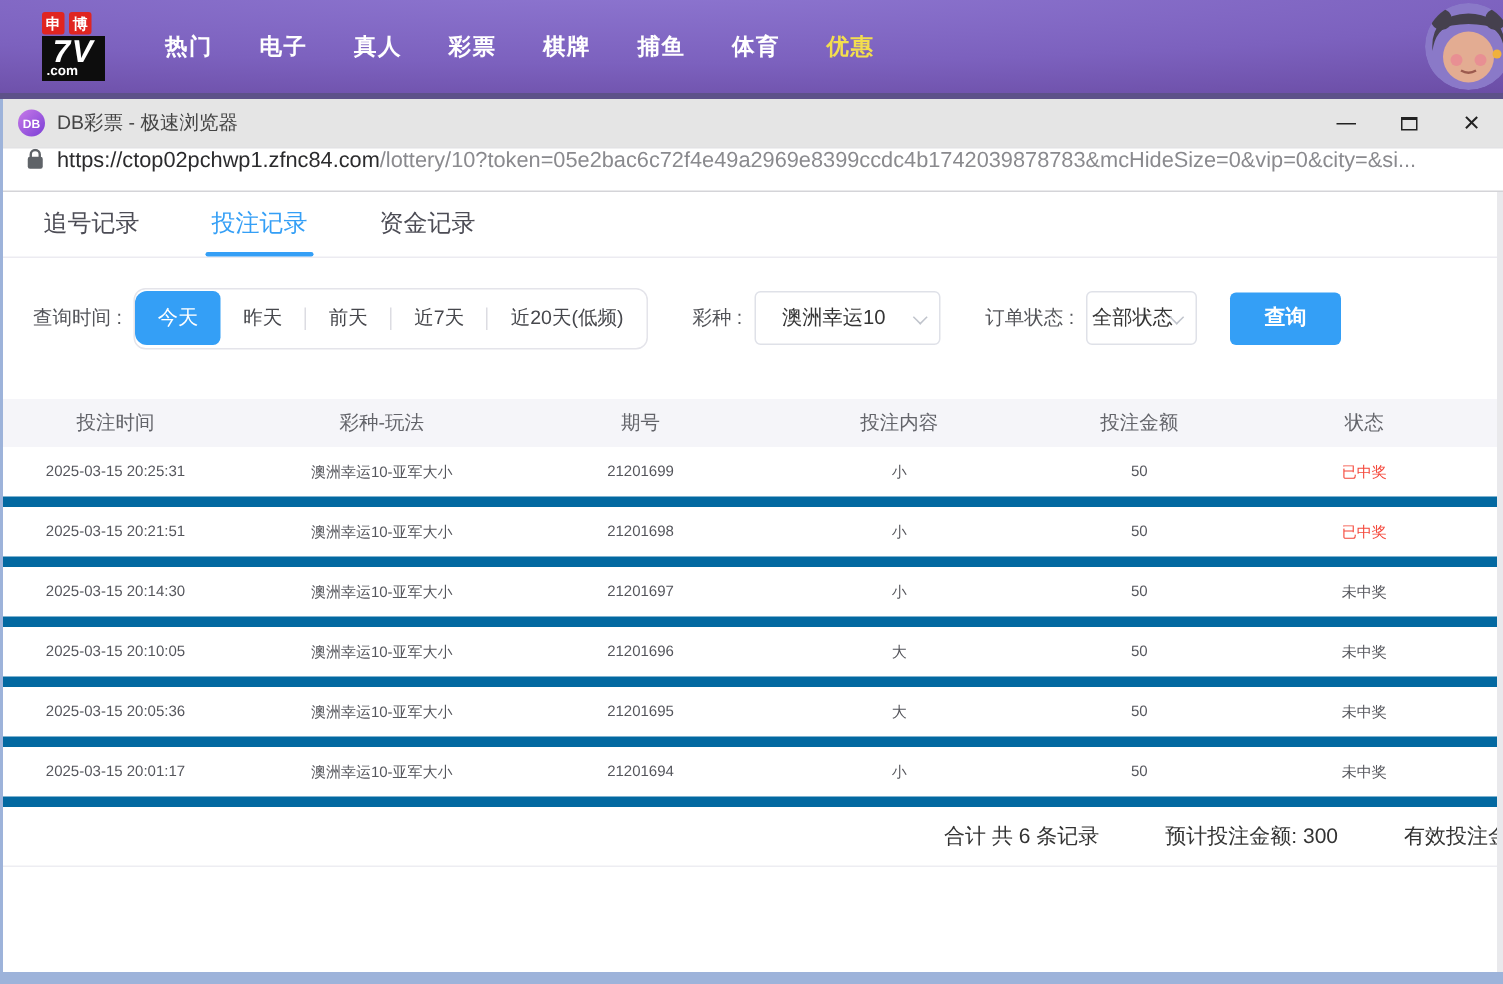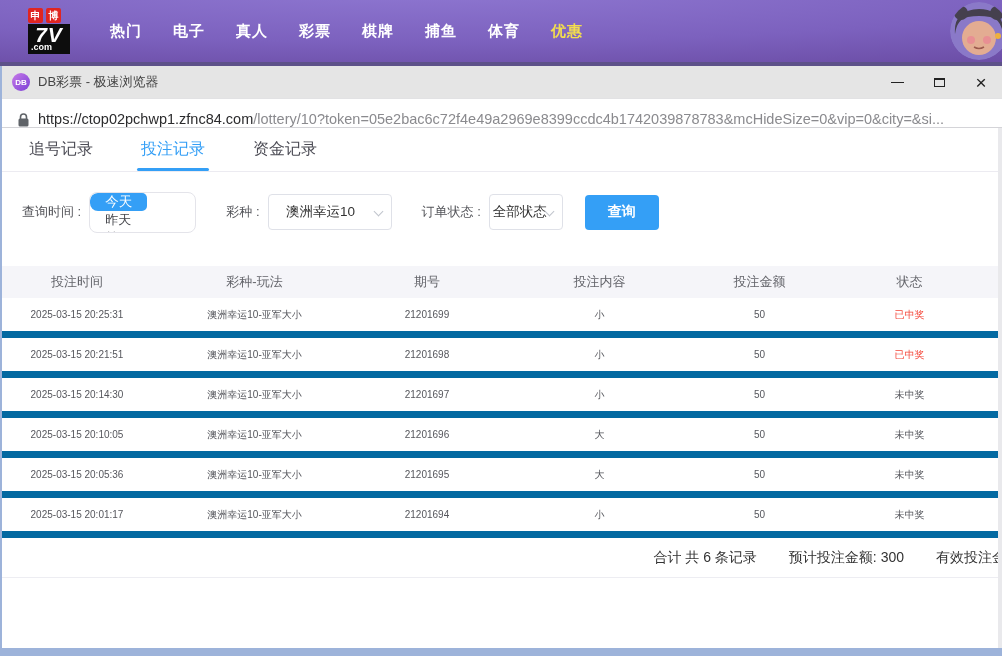--- a/index.html
+++ b/index.html
@@ -30,38 +30,38 @@
   .app-icon { width:18px; height:18px; border-radius:50%; background:linear-gradient(135deg,#c77ae8,#7b3fd6);
               color:#fff; font-size:8px; font-weight:bold; display:flex; align-items:center; justify-content:center; }
   .win-title { font-size:13px; color:#444; margin-left:8px; }
   .win-controls { margin-left:auto; display:flex; align-items:center; gap:12px; }
   .win-btn { width:30px; height:26px; display:flex; align-items:center; justify-content:center; cursor:pointer; }
   .ic-min { width:13px; border-top:1px solid #222; }
   .ic-max { width:11px; height:9px; border:1.5px solid #222; border-top-width:2px; }
   .ic-close { font-size:19px; color:#222; line-height:1; font-weight:300; }
 
   .urlbar { height:30px; flex:0 0 30px; background:#fff; border-top:1px solid #e2e2e4; border-bottom:1px solid #d4d4d8;
-            display:flex; align-items:flex-end; padding:0 10px 0 16px; white-space:nowrap; overflow:hidden; }
+            display:flex; align-items:flex-start; padding:0 10px 0 16px; white-space:nowrap; overflow:hidden; }
   .lock { margin-right:9px; flex:0 0 auto; }
   .url-text { font-size:14.5px; }
   .url-host { color:#2b2b2d; }
   .url-path { color:#8a8a8e; }
 
   
   .content { flex:1; position:relative; background:#fff; overflow:hidden; }
   .v-scrollbar { position:absolute; top:0; right:0; width:4px; height:100%; background:#e9e9ec; cursor:pointer; }
 
   .tabs { display:flex; gap:48px; padding-left:27px; height:44px; align-items:center; border-bottom:1px solid #ecebf1; }
   .tab { position:relative; font-size:16px; color:#4c4c55; height:100%; display:flex; align-items:center; cursor:pointer; }
   .tab.active { color:var(--accent); }
   .tab.active::after { content:""; position:absolute; left:-4px; right:-4px; bottom:0; height:3px;
                        background:var(--accent); border-radius:3px; }
 
   .filters { display:flex; align-items:center; margin:22px 0 0 20px; height:36px; font-size:13px; color:#54555a; }
-  .time-group { display:flex; align-items:flex-start; border:1px solid #e4e4ea; border-radius:8px; margin-left:8px; height:41px; background:#fff; overflow:hidden;flex-direction:column; }
+  .time-group { display:flex; align-items:center; border:1px solid #e4e4ea; border-radius:8px; margin-left:8px; height:41px; background:#fff; overflow:hidden; }
   .time-opt { padding:0 15px; height:36px; display:flex; align-items:center; color:#46474c; cursor:pointer; }
   .time-opt.active { background:var(--accent); color:#fff; border-radius:8px 5px 5px 8px; font-size:13.5px; }
   .time-sep { width:1px; height:15px; background:#dcdce2; }
   .f-label { margin-left:30px; }
   .f-label.first { margin-left:0; }
   .dropdown { position:relative; border:1px solid #dfe1e8; border-radius:4px; height:36px; margin-left:8px;
               display:flex; align-items:center; justify-content:center; color:#333; font-size:13.5px; cursor:pointer; background:#fff; }
   .dd-lottery { width:124px; padding-right:18px; }
   .dd-status { width:74px; padding-right:12px; }
   .chev { position:absolute; right:9px; top:13px; width:7px; height:7px; border-right:1.5px solid #c0c4cc;
@@ -69,21 +69,21 @@
   .search-btn { margin-left:22px; width:74px; height:35px; background:var(--accent); color:#fff; font-size:14px;
                 border:none; border-radius:4px; cursor:pointer; font-family:inherit;font-weight:bold; }
 
   .btable { margin-top:36px; }
   .t-head { display:flex; height:32px; align-items:center; background:#f5f5f9; color:#63646a; font-size:13px; }
   .t-row { display:flex; height:40px; align-items:center; border-bottom:7px solid #0369a1; color:#55565c; font-size:10px; background:#fff; }
   .cell { text-align:center; }
   .c0{flex:0 0 15%;} .c1{flex:0 0 20.5%;} .c2{flex:0 0 14%;} .c3{flex:0 0 20.5%;} .c4{flex:0 0 11.5%;} .c5{flex:0 0 18.5%;}
   .status-won { color:var(--win-red); }
 
-  .t-footer { display:flex; justify-content:flex-end; align-items:center; gap:32px; height:40px;
+  .t-footer { display:flex; justify-content:flex-end; align-items:center; gap:44px; height:40px;
               border-bottom:1px solid #ededf2; font-size:14px; color:#333; white-space:nowrap; overflow:hidden; }
   .t-footer .clip { margin-right:-18px; }
 </style>
 </head>
 <body>
 
 <div class="screen">
 
   <div class="banner">
     <div class="logo">

